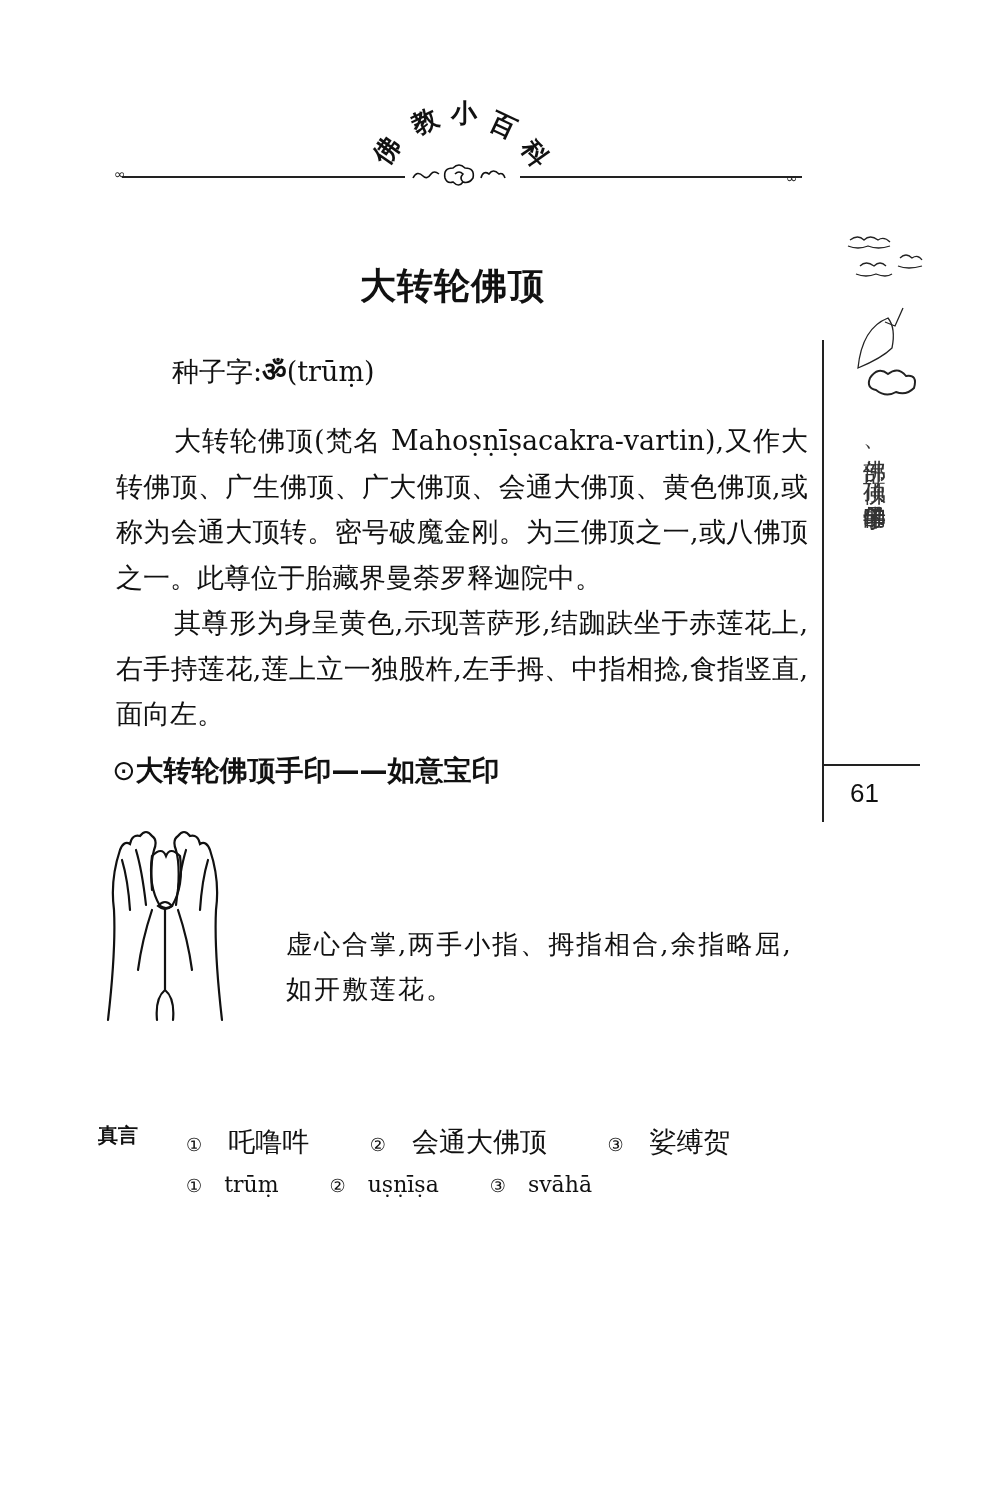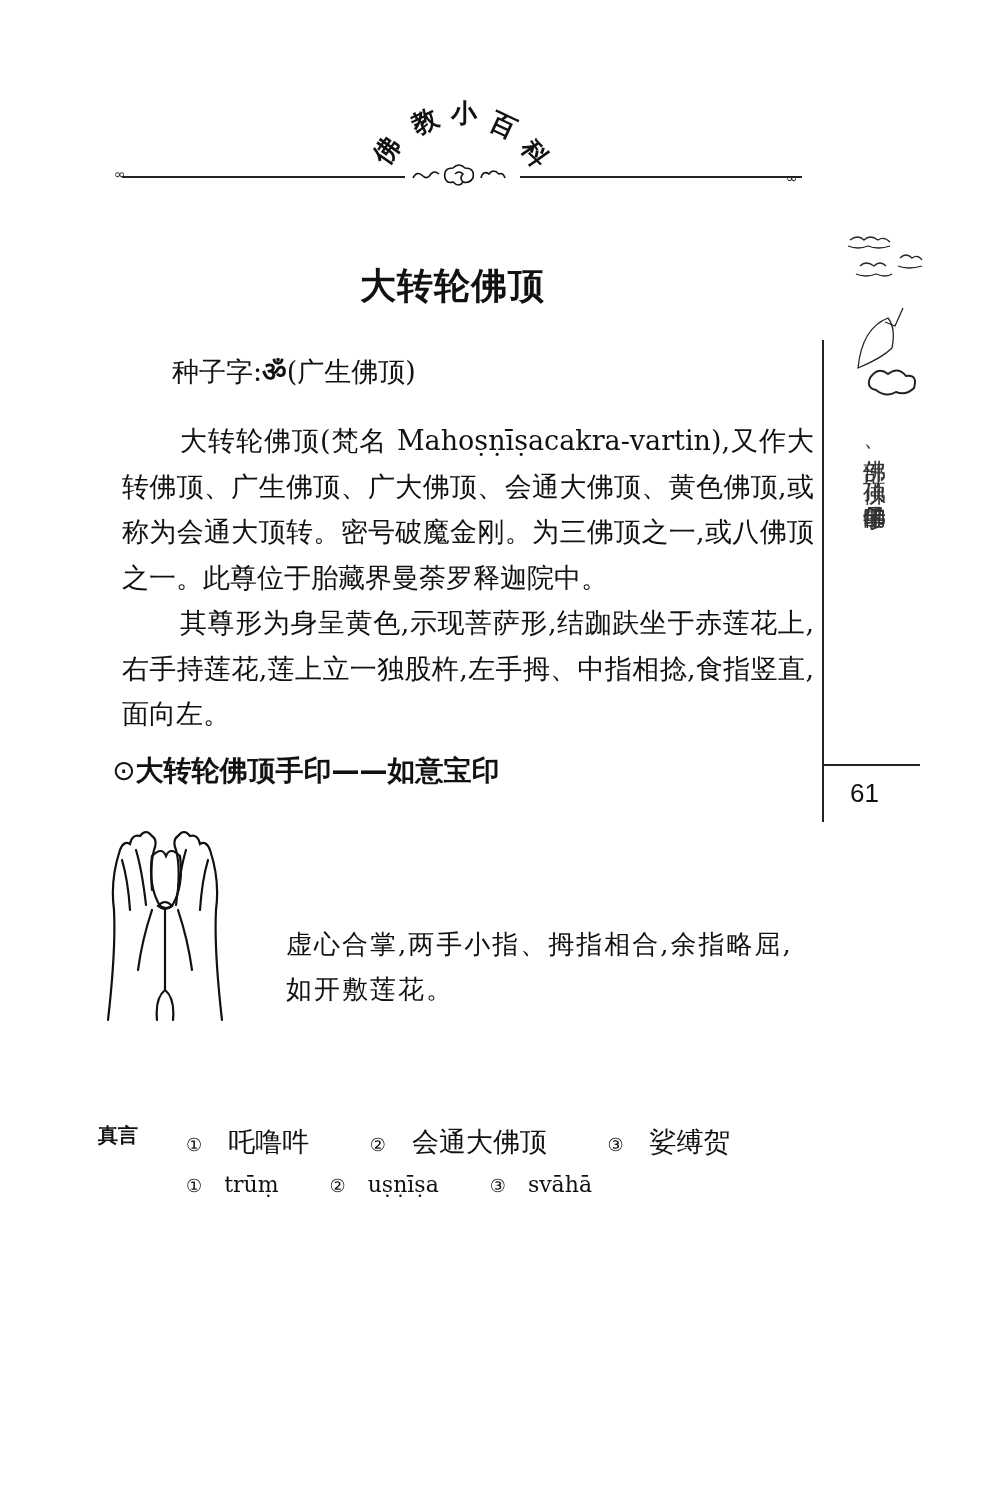--- a/index.html
+++ b/index.html
@@ -19,21 +19,21 @@
   .side-title { position:absolute; left:858px; top:442px; width:30px;
                 font-family:"DejaVu Sans","Liberation Sans",sans-serif;
                 font-size:23px; line-height:27.5px; color:#333; font-weight:300;
                 writing-mode:vertical-rl; letter-spacing:0px; }
   .page-num { position:absolute; left:850px; top:778px; font-family:"Liberation Sans","DejaVu Sans",sans-serif;
               font-size:26px; color:#111; }
 
   .title { position:absolute; left:360px; top:262px; font-family:"DejaVu Sans","Liberation Sans",sans-serif;
            font-size:36px; font-weight:bold; letter-spacing:1px; }
 
-  .body-text { position:absolute; left:122px; width:692px; font-size:27px; line-height:45.5px;
+  .body-text { position:absolute; left:116px; width:692px; font-size:27px; line-height:45.5px;
                text-align:justify; }
   .seed { position:absolute; left:172px; top:352px; font-size:27px; }
   .p1 { top:418px; text-indent:58px; }
   .p2 { top:600px; text-indent:58px; }
 
   .section-head { position:absolute; left:112px; top:752px; font-family:"DejaVu Sans","Liberation Sans",sans-serif;
                   font-size:28px; font-weight:bold; }
 
   .mudra-fig { position:absolute; left:100px; top:820px; width:130px; height:205px; }
   .mudra-desc { position:absolute; left:282px; top:918px; width:520px; font-size:26px; line-height:45px; letter-spacing:2px; }
@@ -82,21 +82,21 @@
   </svg>
   <div class="side-vline"></div>
   <div class="side-title">佛部、佛顶、佛母的手印</div>
   <div class="side-hline"></div>
   <div class="page-num">61</div>
 </div>
 
 <h1 class="title" style="margin:0;">大转轮佛顶</h1>
 
 <div class="seed">
-  <span>种子字:</span><span style="font-weight:bold;font-family:'DejaVu Sans',sans-serif;">ॐ</span><span>(广生佛顶)</span>
+  <span>种子字:</span><span style="font-weight:bold;font-family:'DejaVu Sans',sans-serif;">ॐ</span><span>(trūṃ)</span>
 </div>
 
 <p class="body-text p1" style="margin:0;">大转轮佛顶(梵名 Mahoṣṇīṣacakra-vartin),又作大转佛顶、广生佛顶、广大佛顶、会通大佛顶、黄色佛顶,或称为会通大顶转。密号破魔金刚。为三佛顶之一,或八佛顶之一。此尊位于胎藏界曼荼罗释迦院中。</p>
 <p class="body-text p2" style="margin:0;">其尊形为身呈黄色,示现菩萨形,结跏趺坐于赤莲花上,右手持莲花,莲上立一独股杵,左手拇、中指相捻,食指竖直,面向左。</p>
 
 <div class="section-head">
   <span style="font-weight:normal;">⊙</span><span>大转轮佛顶手印——如意宝印</span>
 </div>
 
 <svg class="mudra-fig" viewBox="0 0 130 205">

